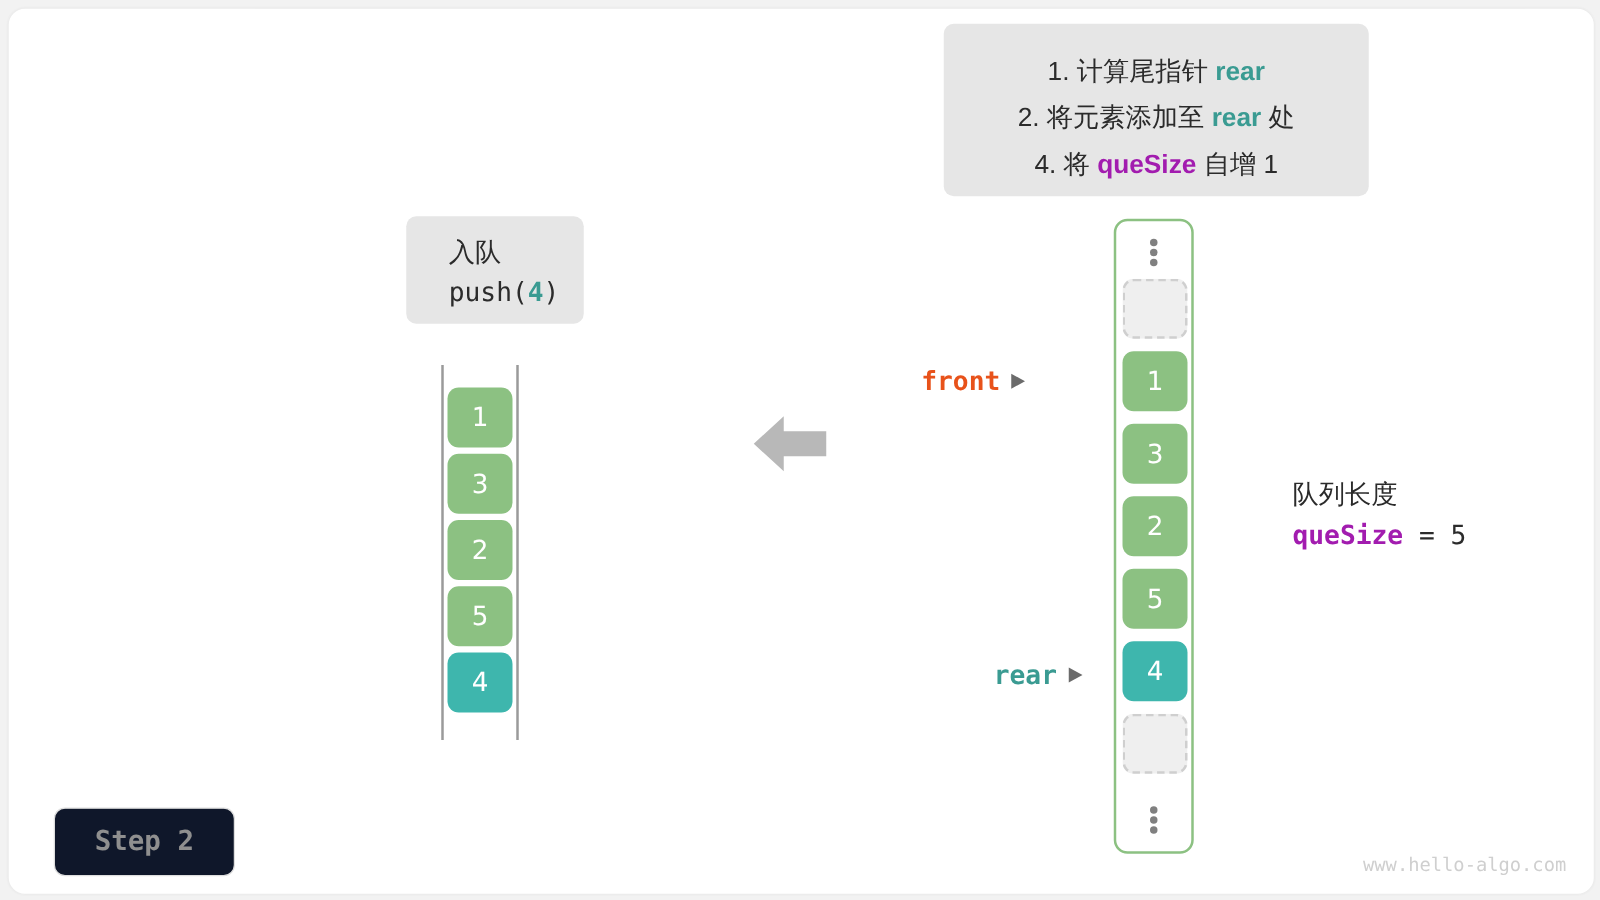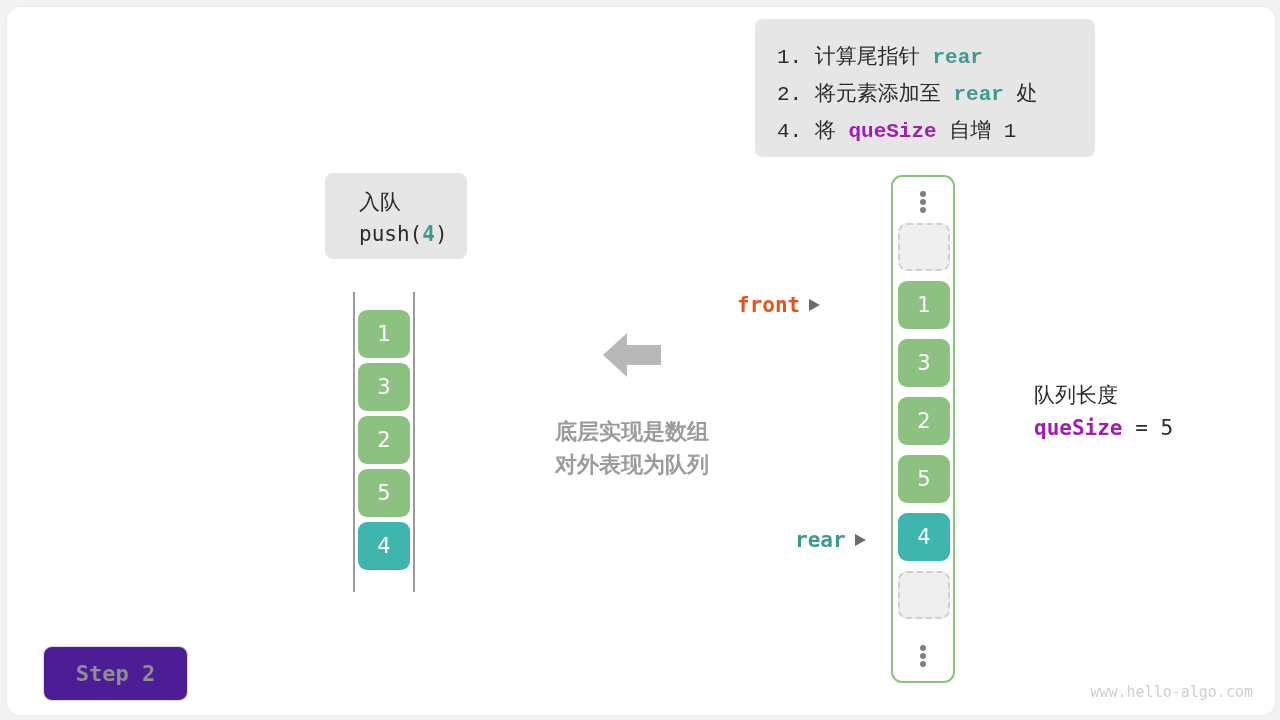--- a/index.html
+++ b/index.html
@@ -36,25 +36,26 @@
 
   
   #instruction-box {
     left: 748px;
     top: 12px;
     width: 340px;
     height: 138px;
     padding: 20px 22px 0 22px;
   }
   .instr-line {
-    font-family: Liberation Mono, monospace;
+    font-family: Liberation Sans, sans-serif;
     font-size: 21px;
     line-height: 37px;
     color: #2b2b2b;
     white-space: pre;
+    text-align: center;
   }
   .kw-teal {
     color: #3a9b92;
     font-weight: bold;
   }
   .kw-blue {
     color: #a21caf;
     font-weight: bold;
   }
 
@@ -253,21 +254,21 @@
 
   
   #step-badge {
     position: absolute;
     left: 36px;
     top: 639px;
     width: 145px;
     height: 55px;
     border: 1px solid #dedede;
     border-radius: 9px;
-    background: #4c1d95;
+    background: #0f172a;
     display: flex;
     align-items: center;
     justify-content: center;
     font-family: "DejaVu Sans Mono", "Liberation Mono", monospace;
     font-size: 22px;
     font-weight: bold;
     color: #8f8f8f;
     box-sizing: border-box;
   }
 
@@ -306,24 +307,20 @@
         <div class="cell cell-green">2</div>
         <div class="cell cell-green">5</div>
         <div class="cell cell-teal">4</div>
       </div>
   </div>
 
   <div id="transform-arrow">
     <svg width="62" height="52" viewBox="0 0 62 52" xmlns="http://www.w3.org/2000/svg">
       <path d="M2 26 L26 4 L26 16 L60 16 L60 36 L26 36 L26 48 Z" fill="#b8b8b8"></path>
     </svg>
-  </div>
-  <div id="transform-caption">
-    <div>底层实现是数组</div>
-    <div>对外表现为队列</div>
   </div>
 
   <div id="array-view">
     <div class="ellipsis" id="ellipsis-top">
       <span></span>
         <span></span>
         <span></span>
     </div>
     <div class="arr-cells" id="array-cells">
         <div class="slot-empty"></div>

